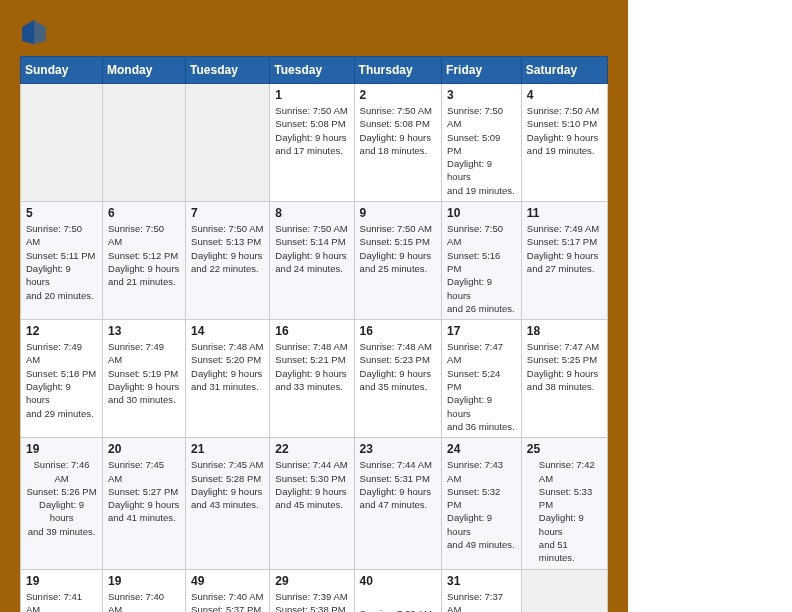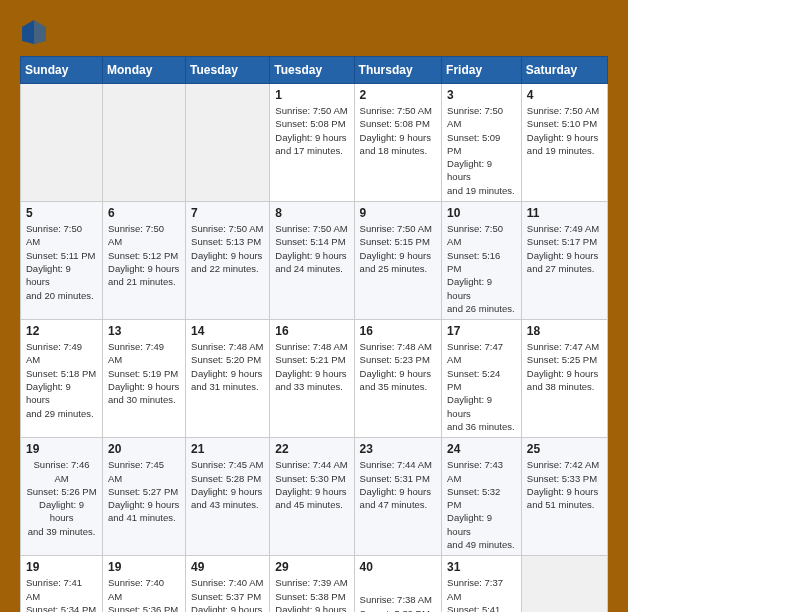--- a/index.html
+++ b/index.html
@@ -311,21 +311,21 @@
           </td>
           <td>
             <span class="day-num">24</span>
             <div class="day-info" style="white-space: pre-line;">Sunrise: 7:43 AM
 Sunset: 5:32 PM
 Daylight: 9 hours
 and 49 minutes.</div>
           </td>
           <td>
             <span class="day-num">25</span>
-            <div class="day-info" style="white-space: pre-line;">Sunrise: 7:42 AM
+            <div class="day-info" style="white-space: pre-line; margin-left: 12px;">Sunrise: 7:42 AM
 Sunset: 5:33 PM
 Daylight: 9 hours
 and 51 minutes.</div>
           </td>
         </tr>
         <tr>
           <td>
             <span class="day-num">19</span>
             <div class="day-info" style="white-space: pre-line;">Sunrise: 7:41 AM
 Sunset: 5:34 PM

